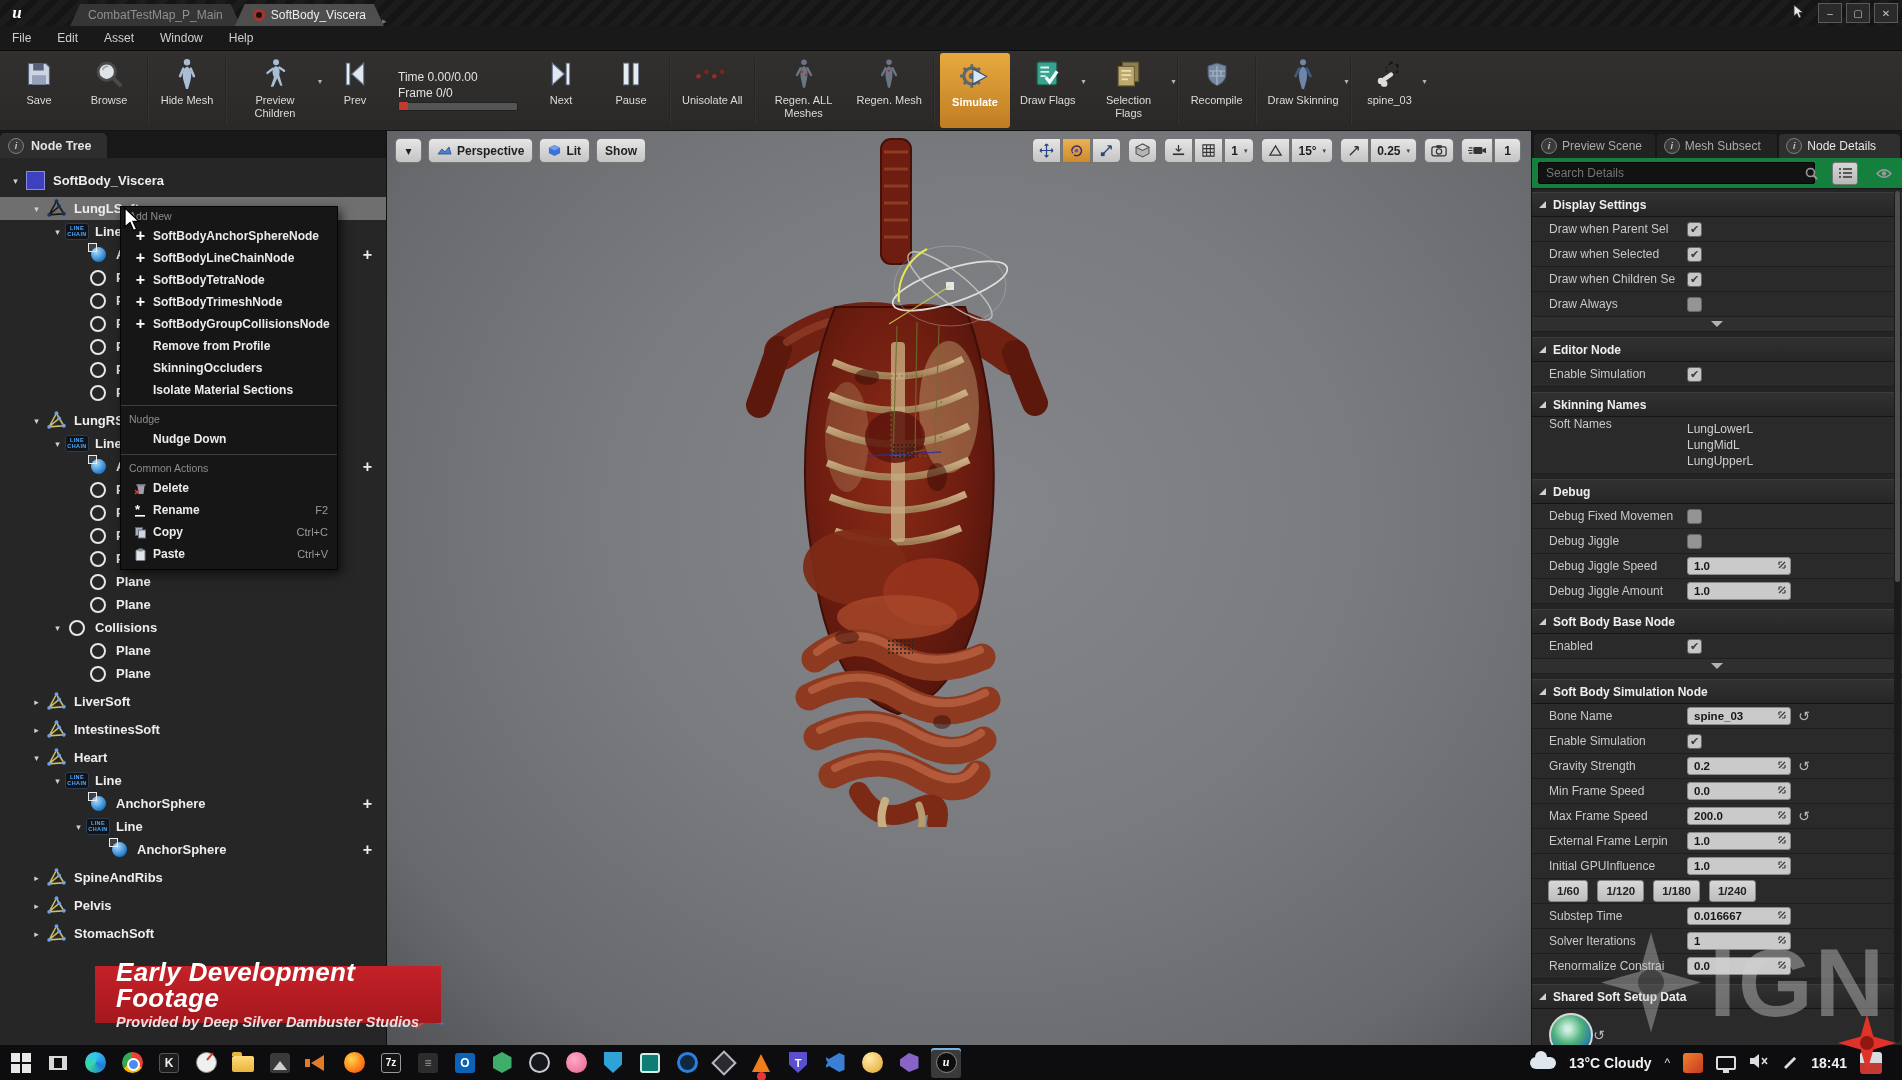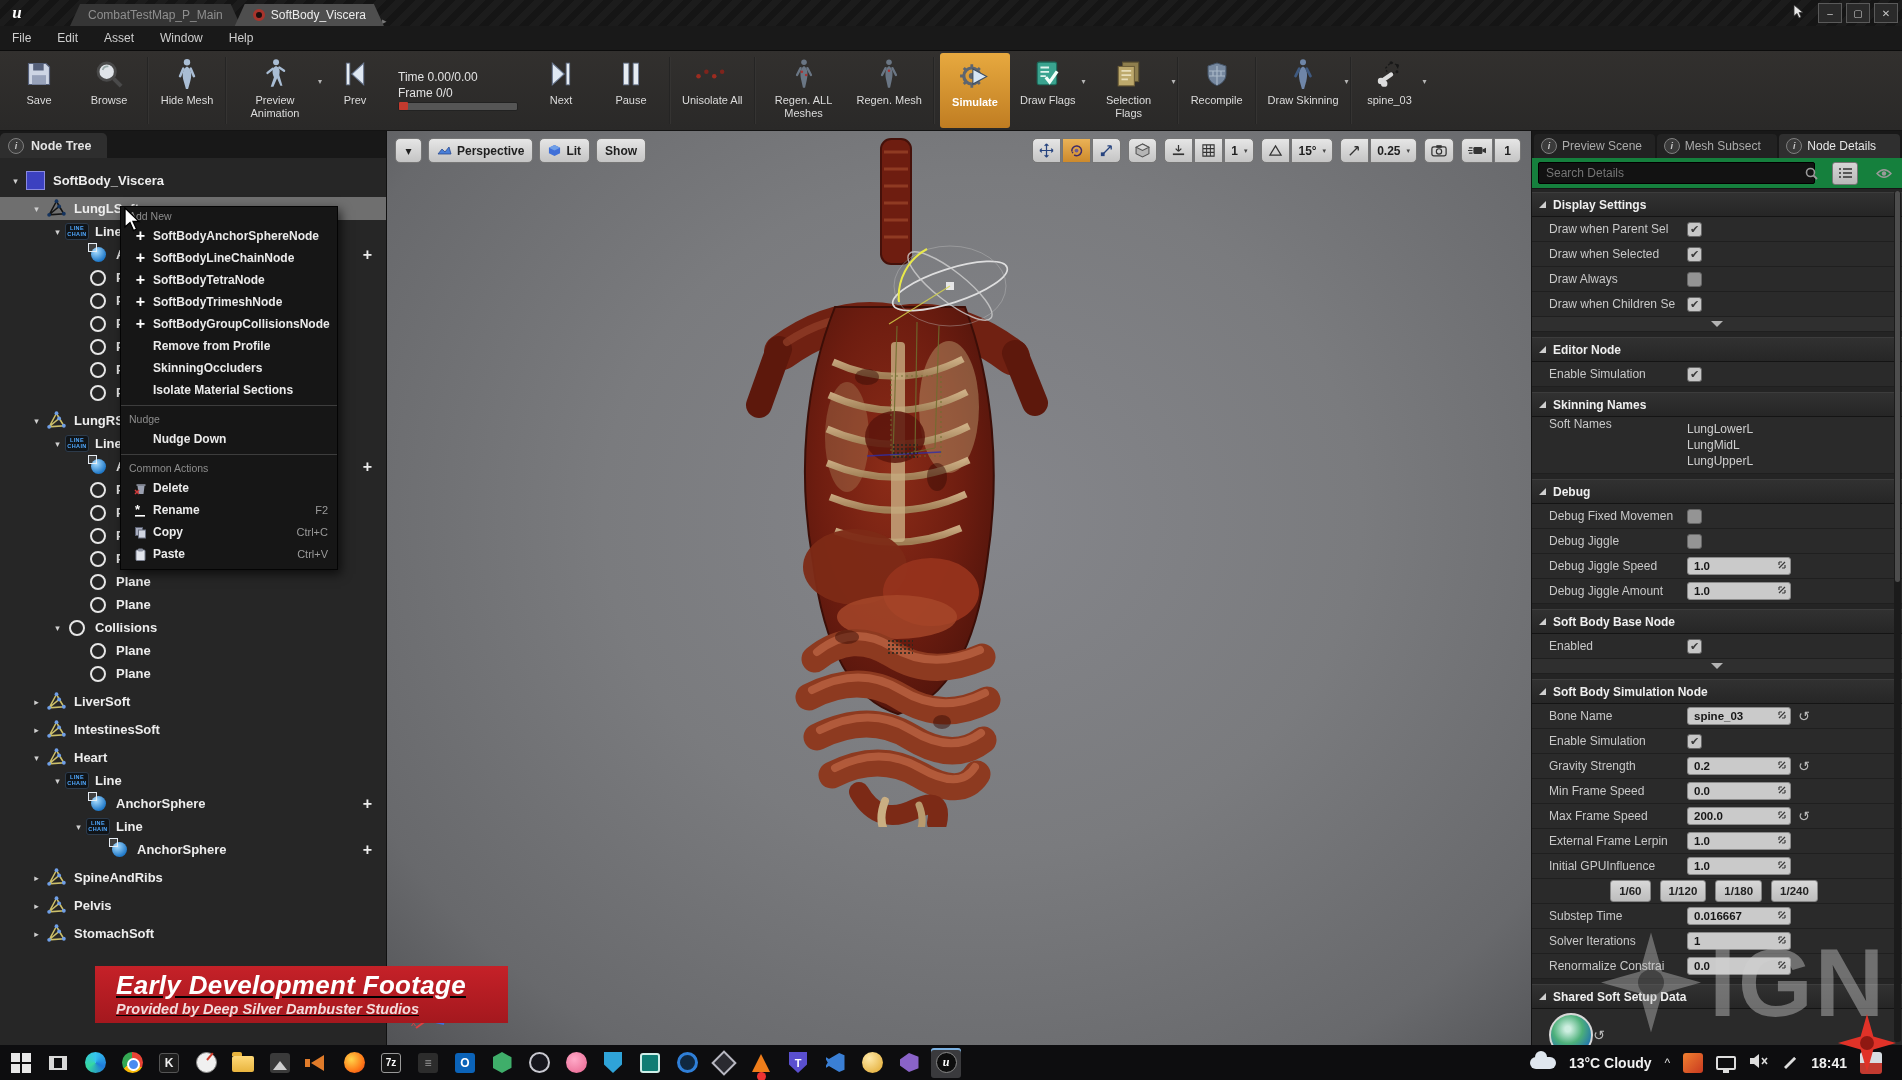--- a/index.html
+++ b/index.html
@@ -134,22 +134,22 @@
   .expander::after{content:"";border-top:6px solid #b3b3b3;border-left:6px solid transparent;border-right:6px solid transparent;}
   .preset{height:20px;background:linear-gradient(#d8d8d8,#bdbdbd);border:1px solid #858585;border-radius:3px;
     padding:0 8px;font-size:11.5px;font-weight:700;color:#222;display:flex;align-items:center;margin-right:2px;}
   .lines div{font-size:12px;color:#cfcfcf;line-height:16px;}
   .thumb{width:40px;height:40px;border-radius:50%;border:2px solid #d8d8d8;flex:none;margin:4px 0 4px 17px;
     background:radial-gradient(circle at 42% 35%,#cdeee0 8%,#4db07a 42%,#1f6fb0 78%,#2f8f5f);}
   #rp-scroll{position:absolute;right:1px;top:60px;bottom:4px;width:7px;background:#1b1b1b;border-radius:3px;}
   #rp-scroll .rthumb{position:absolute;top:0;left:1px;width:5px;height:46%;background:#4d4d4d;border-radius:3px;}
 
   
-  #banner{position:absolute;left:95px;top:966px;width:413px;height:57px;z-index:45;
-    background:linear-gradient(180deg,#c52128,#a4181e);display:flex;flex-direction:column;justify-content:center;padding-left:21px;box-sizing:border-box;text-decoration:underline;}
+  #banner{position:absolute;left:95px;top:966px;width:346px;height:57px;z-index:45;
+    background:linear-gradient(180deg,#c52128,#a4181e);display:flex;flex-direction:column;justify-content:center;padding-left:21px;box-sizing:border-box;}
   .bt{font-size:26px;font-weight:800;font-style:italic;color:#fff;letter-spacing:.3px;line-height:1;}
   .bs{font-size:14.5px;font-weight:600;font-style:italic;color:#f3dcdc;margin-top:4px;line-height:1;}
   #watermark{position:absolute;right:16px;top:930px;display:flex;align-items:center;gap:8px;z-index:30;pointer-events:none;justify-content:flex-end;}
   #wm-text{font-size:96px;font-weight:800;color:rgba(210,210,210,.42);letter-spacing:2px;line-height:.85;}
   #ign-red{position:absolute;right:6px;top:1014px;z-index:60;pointer-events:none;}
   #cursor{position:absolute;left:123px;top:207px;z-index:100;pointer-events:none;}
 
   
   #taskbar{position:absolute;left:0;bottom:0;width:1902px;height:35px;background:#0d0d0f;z-index:50;
     display:flex;align-items:center;padding:0 6px;box-sizing:border-box;}
@@ -255,21 +255,21 @@
     </div>
     <div class="tsep"></div>
     <div class="tbtn">
       <span class="tico">
         <svg width="26" height="32" viewBox="0 0 22 30">
             <circle cx="12" cy="4" r="2.8" fill="#a9bdd4"></circle>
             <path d="M12 7.5 C8 9 8 14 10 18 L7 27 H9.5 L13 19 L16 26 H18 L15 16 C16 11 15 9 12 7.5Z" fill="#a9bdd4"></path>
             <path d="M9 10 L4 14 M15 9 L19.5 12" stroke="#a9bdd4" stroke-width="2.2" stroke-linecap="round"></path>
           </svg>
       </span>
-        <span class="tlab">Preview Animation</span>
+        <span class="tlab">Preview Children</span>
       <span class="tcaret">▾</span>
     </div>
     <div class="tbtn">
       <span class="tico">
         <svg width="22" height="26" viewBox="0 0 20 24">
             <rect x="2" y="2" width="3.2" height="20" fill="#e6ecf2" stroke="#6a7890" stroke-width=".8"></rect>
             <path d="M18 2 L7 12 L18 22 Z" fill="#dfe8f2" stroke="#6a7890"></path>
           </svg>
       </span>
         <span class="tlab">Prev</span>
@@ -975,29 +975,29 @@
                 <span class="checkbox on"></span>
               </div>
             </div>
             <div class="drow">
               <div class="dlabel">Draw when Selected</div>
               <div class="dctrl">
                 <span class="checkbox on"></span>
               </div>
             </div>
             <div class="drow">
+              <div class="dlabel">Draw when Children Se</div>
+              <div class="dctrl">
+                <span class="checkbox on"></span>
+              </div>
+            </div>
+            <div class="drow">
               <div class="dlabel">Draw Always</div>
               <div class="dctrl">
                 <span class="checkbox"></span>
-              </div>
-            </div>
-            <div class="drow">
-              <div class="dlabel">Draw when Children Se</div>
-              <div class="dctrl">
-                <span class="checkbox on"></span>
               </div>
             </div>
             <div class="expander"></div>
           </div>
           <div class="dsection">
             <div class="sheader">
               <span class="tri"></span>
               <span>Editor Node</span>
             </div>
             <div class="drow">
@@ -1150,21 +1150,21 @@
               <div class="dctrl">
                 <span class="field">
                   <span class="fval">1.0</span>
                   <span class="spin"><svg width="10" height="10" viewBox="0 0 10 10">
                       <path d="M2 8 L8 2 M2 2h3 M2 2v3 M8 8h-3 M8 8v-3" stroke="#3a3a3a" stroke-width="1.2" fill="none"></path>
                     </svg></span>
                 </span>
               </div>
             </div>
             <div class="drow">
-              <div class="dctrl" style="padding-left: 4px; justify-content: center;">
+              <div class="dctrl" style="padding-left: 16px;">
                 <span class="preset">1/60</span>
                 <span class="preset">1/120</span>
                 <span class="preset">1/180</span>
                 <span class="preset">1/240</span>
               </div>
             </div>
             <div class="drow">
               <div class="dlabel">Substep Time</div>
               <div class="dctrl">
                 <span class="field">

